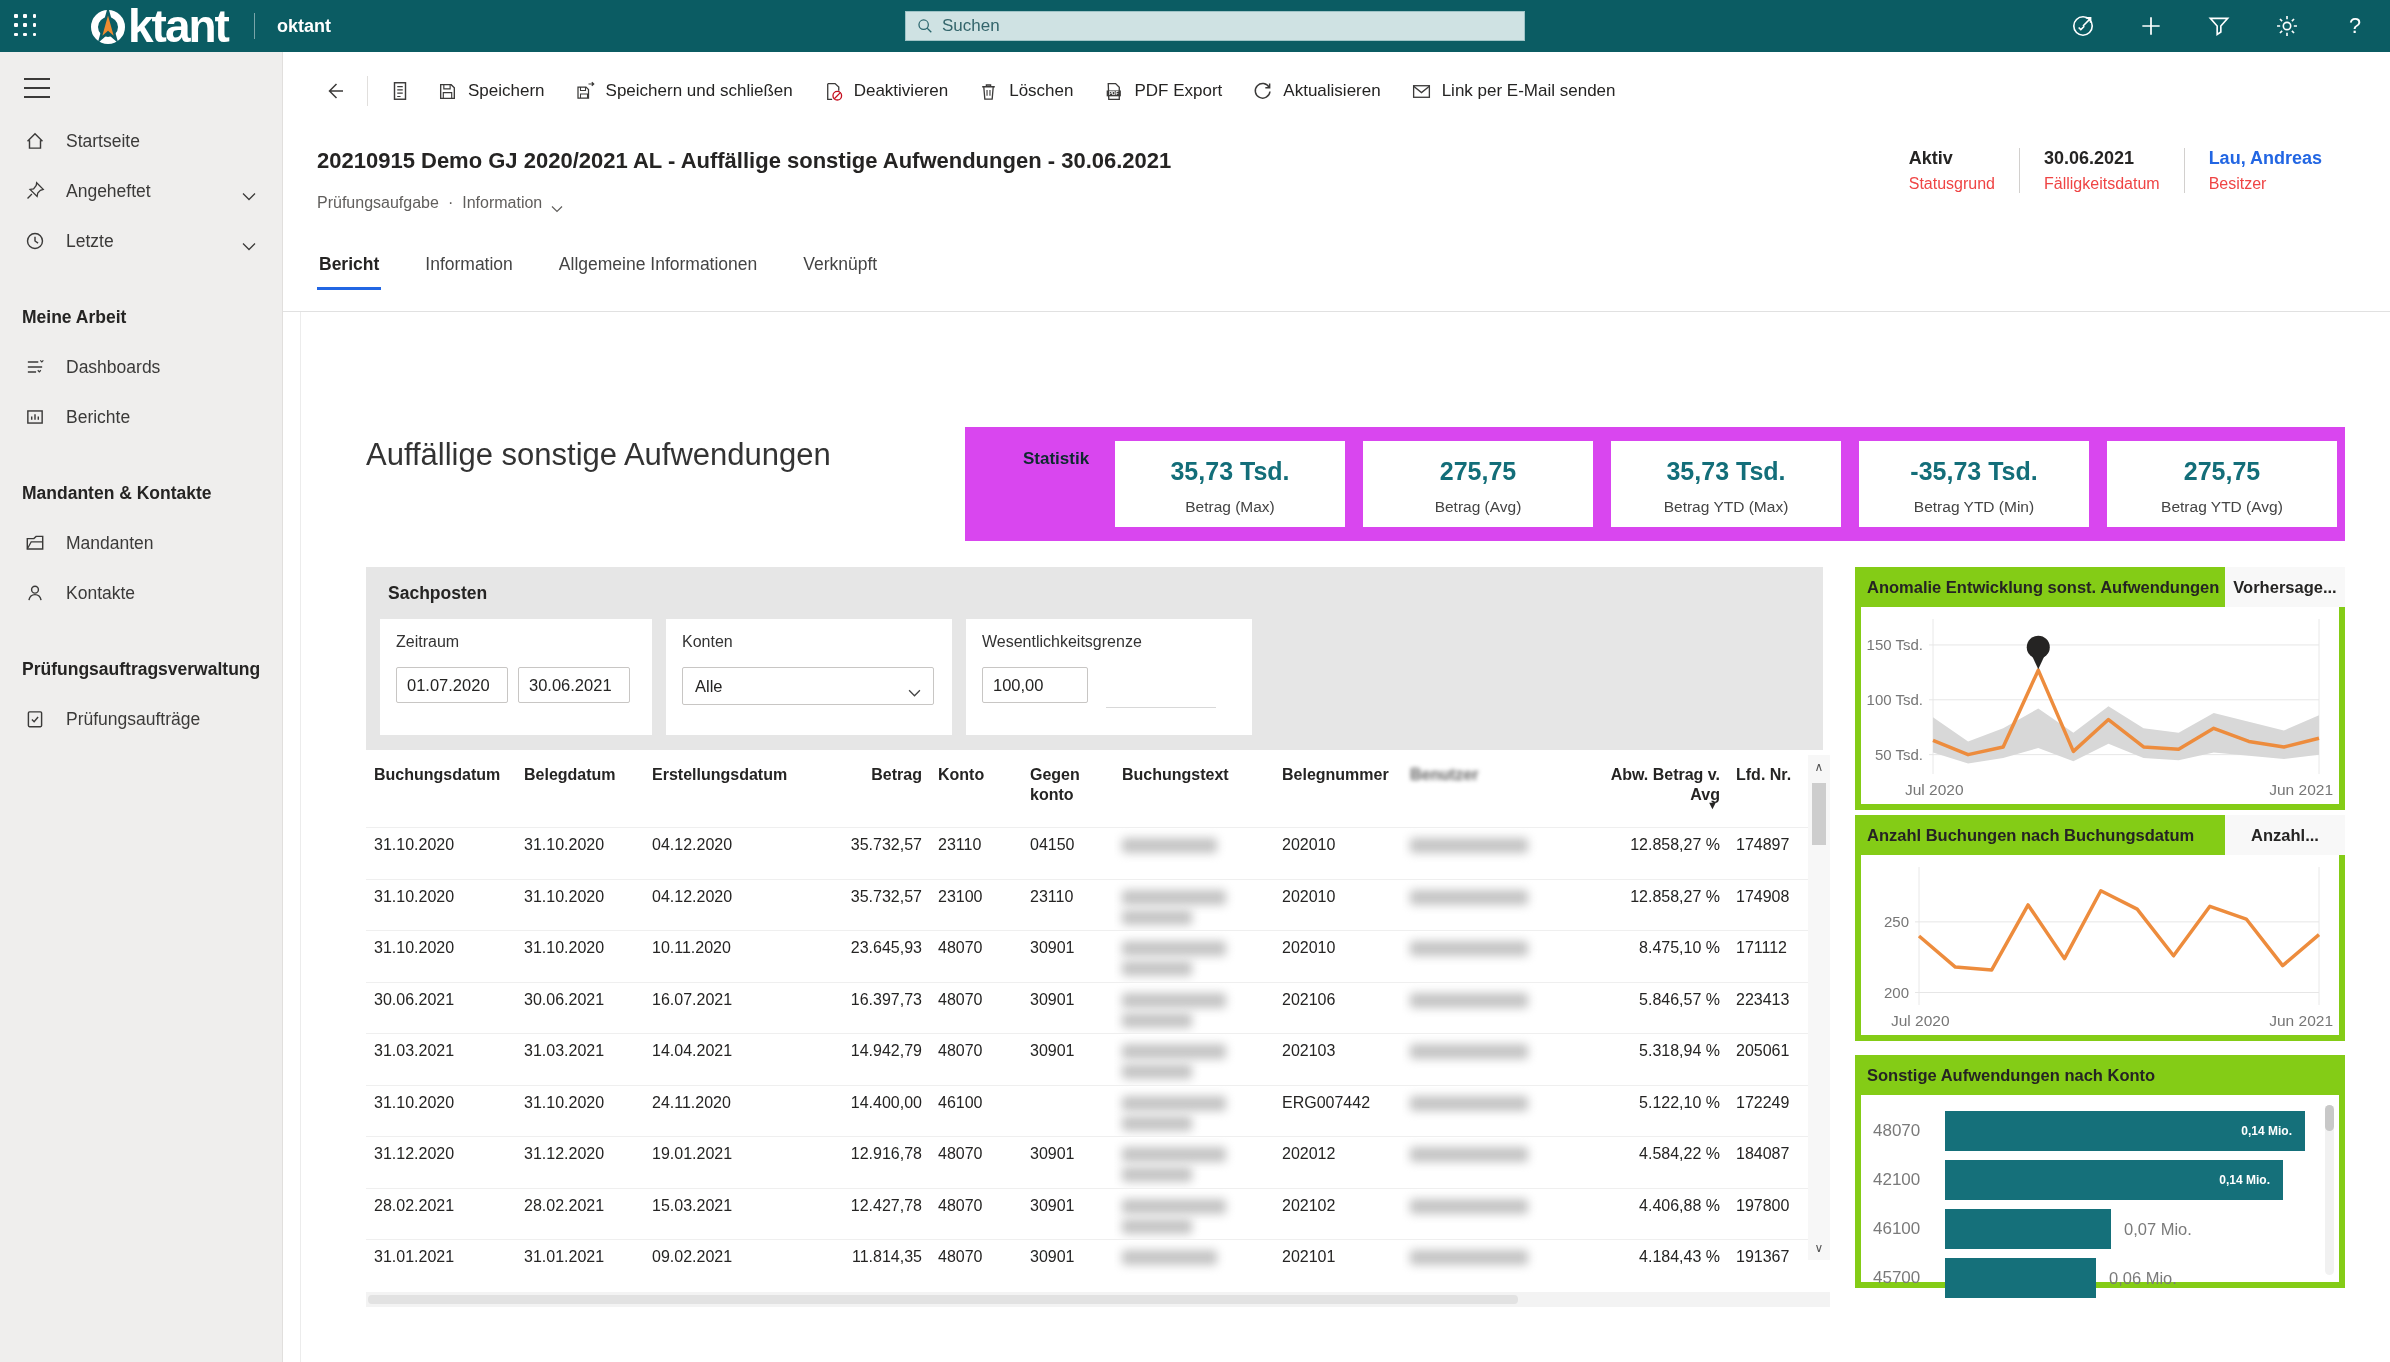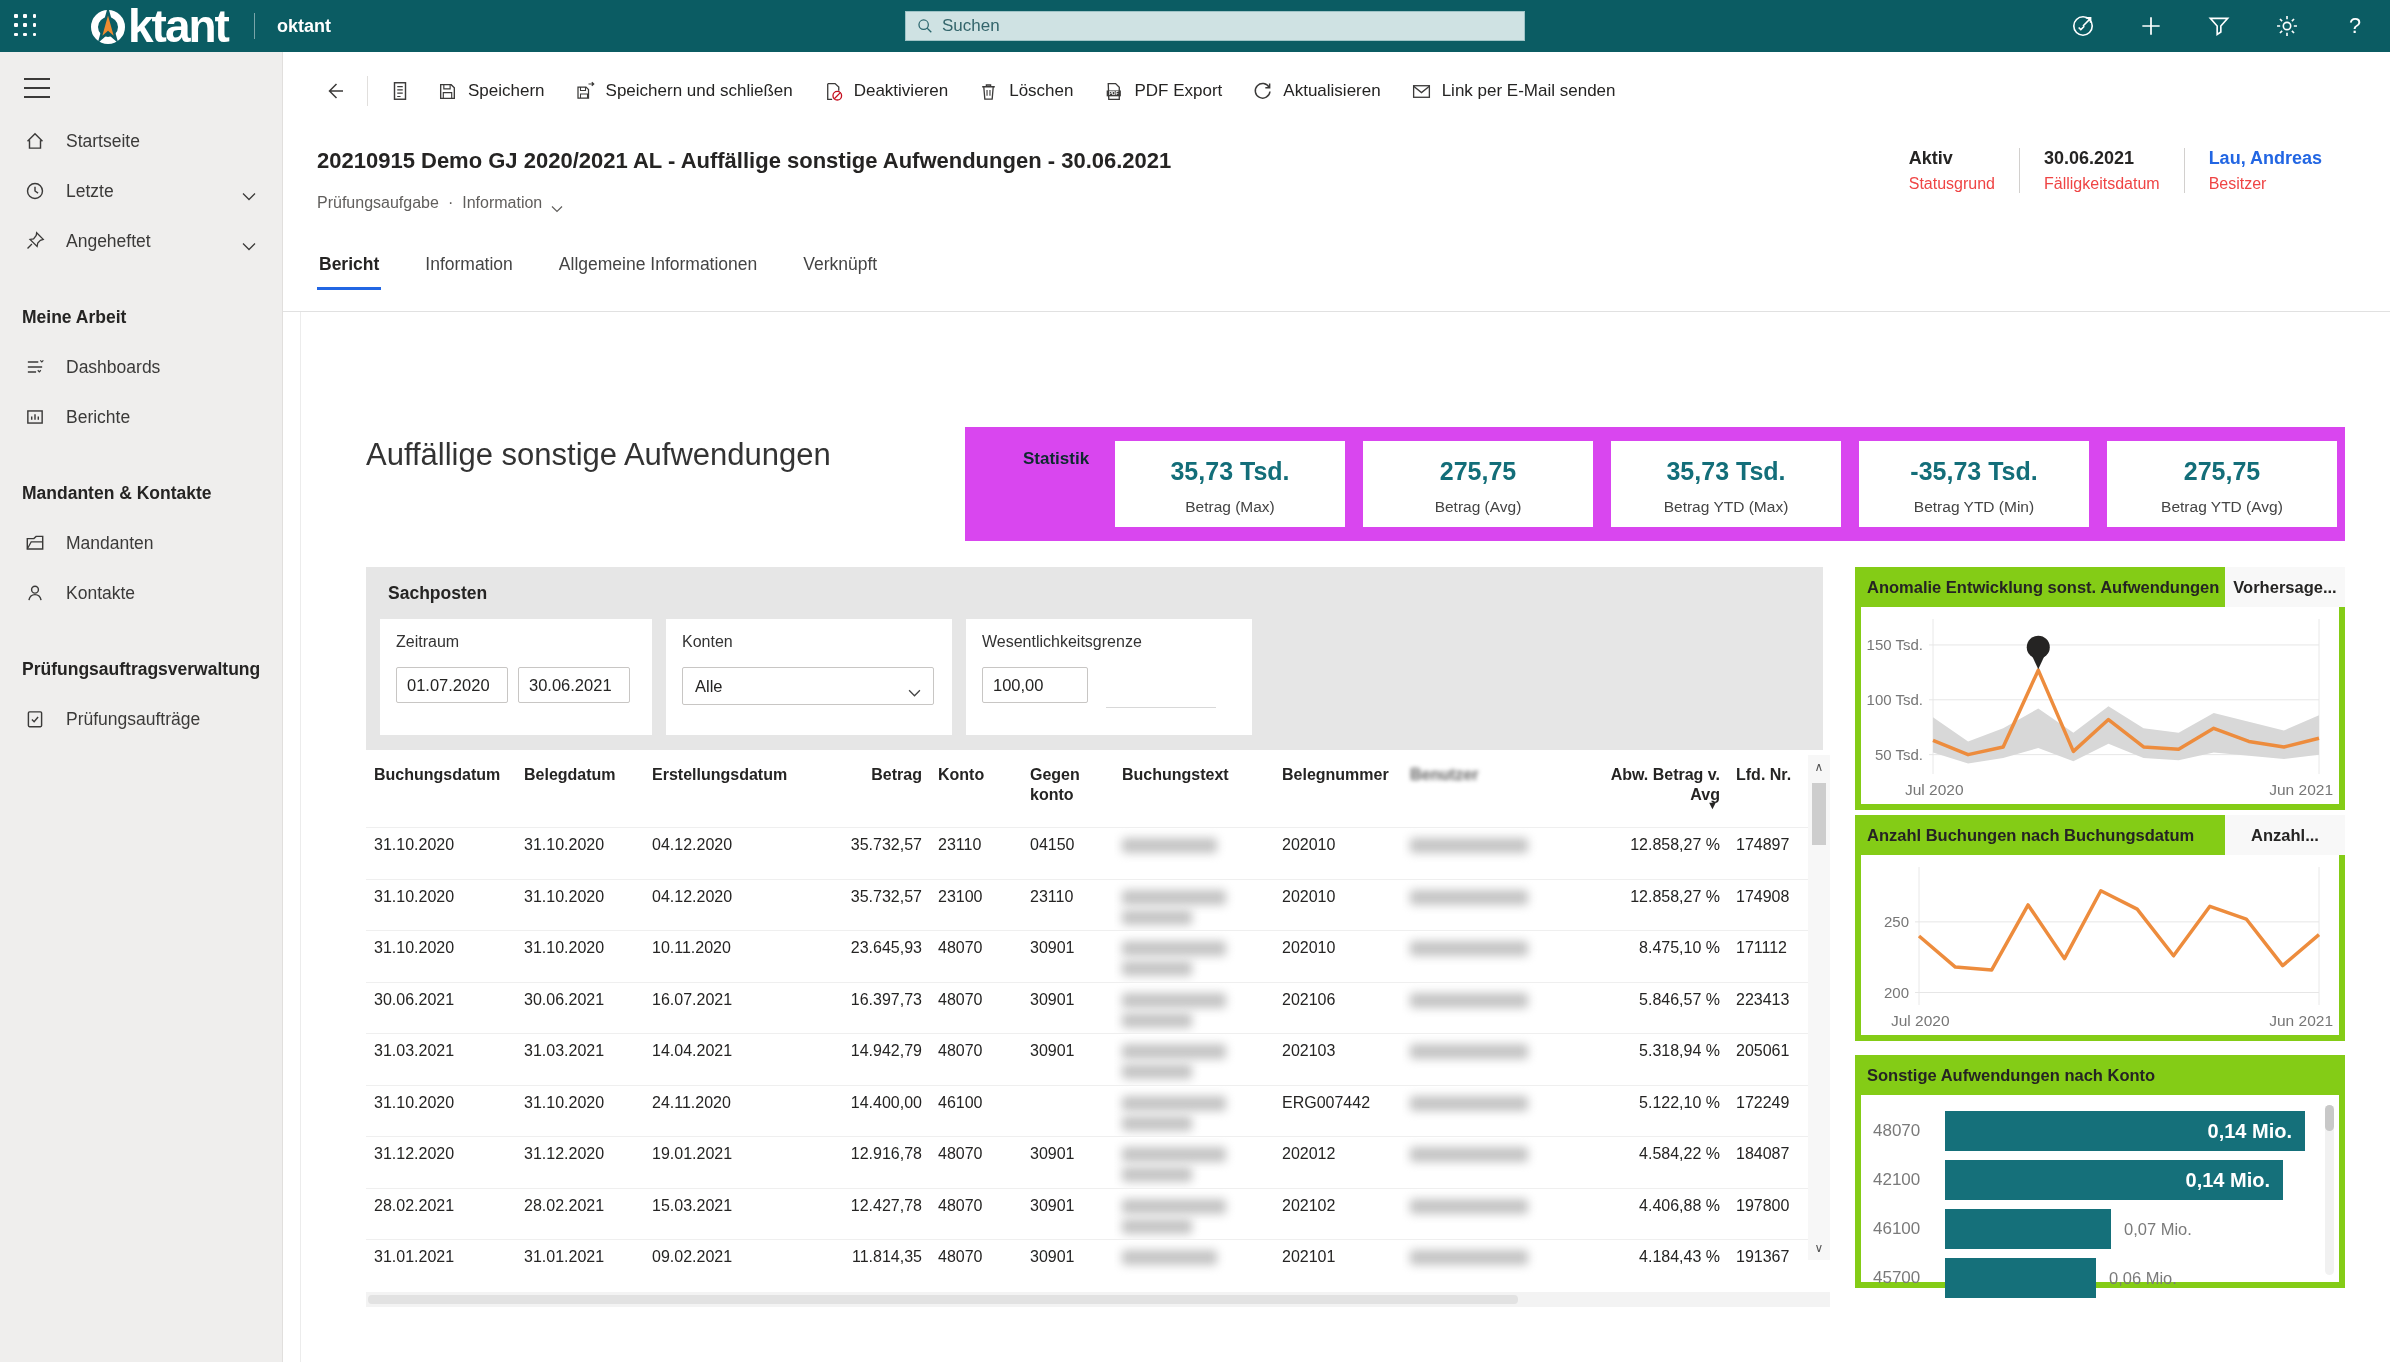--- a/index.html
+++ b/index.html
@@ -136,21 +136,21 @@
   .ptab.alt { width:120px; background:#F8F8F8; justify-content:center; }
   .panel-body { position:absolute; left:6px; right:6px; top:40px; bottom:6px; background:#fff; }
   .panel-body svg { display:block; }
   .tick-label { font-size:15px; fill:#767676; }
   .axis-label { font-size:15.5px; fill:#767676; }
   .bar-row { display:flex; align-items:center; height:40px; margin-bottom:9px; }
   .bar-cat { width:84px; padding-left:12px; font-size:17px; color:#7A7A7A; flex:0 0 auto; }
   .bar-track { position:relative; height:40px; flex:1; }
   .bar-fill { position:absolute; left:0; top:0; height:40px; }
   .bar-val-in { position:absolute; top:0; height:40px; line-height:40px; color:#fff; font-weight:bold;
-    font-size:20px; text-align:right; padding-right:13px; }
+    font-size:12px; text-align:right; padding-right:13px; }
   .bar-val-out { position:absolute; top:0; height:40px; line-height:40px; color:#7A7A7A; font-size:16.5px; }
   .mini-scroll { position:absolute; right:5px; top:10px; width:9px; height:170px; background:#F1F1F1; border-radius:5px; }
   .mini-scroll .thumb { position:absolute; left:0; top:0; width:9px; height:26px; background:#C8C8C8; border-radius:5px; }
 </style>
 </head>
 <body>
 
 <div id="app">
 
   <div id="topbar">
@@ -213,34 +213,34 @@
       </div>
     <div id="side-list">
         <div class="side-item">
           <span class="icon"><svg viewBox="0 0 20 20">
               <path d="M3.2 10.2 10 3.5l6.8 6.7M5 9.3v7.2h10V9.3" fill="none" stroke="currentColor" stroke-width="1.3"></path>
             </svg></span>
           <span class="lbl">Startseite</span>
         </div>
         <div class="side-item">
           <span class="icon"><svg viewBox="0 0 20 20">
+              <path d="m11.5 2.5 6 6-2.6.9-2.4 2.4-.6 3.2-6.4-6.4 3.2-.6L11.1 5z" fill="none" stroke="currentColor" stroke-width="1.2"></path>
+              <path d="M7.2 12.8l-4 4" stroke="currentColor" stroke-width="1.2"></path>
+            </svg></span>
+          <span class="lbl">Angeheftet</span>
+          <span class="chev"><svg viewBox="0 0 14 9">
+              <path d="m1 1.5 6 6 6-6" fill="none" stroke="currentColor" stroke-width="1.3"></path>
+            </svg></span>
+        </div>
+        <div class="side-item">
+          <span class="icon"><svg viewBox="0 0 20 20">
               <circle cx="10" cy="10" r="6.8" fill="none" stroke="currentColor" stroke-width="1.3"></circle>
               <path d="M10 6.2V10l2.8 2" fill="none" stroke="currentColor" stroke-width="1.3"></path>
             </svg></span>
           <span class="lbl">Letzte</span>
-          <span class="chev"><svg viewBox="0 0 14 9">
-              <path d="m1 1.5 6 6 6-6" fill="none" stroke="currentColor" stroke-width="1.3"></path>
-            </svg></span>
-        </div>
-        <div class="side-item">
-          <span class="icon"><svg viewBox="0 0 20 20">
-              <path d="m11.5 2.5 6 6-2.6.9-2.4 2.4-.6 3.2-6.4-6.4 3.2-.6L11.1 5z" fill="none" stroke="currentColor" stroke-width="1.2"></path>
-              <path d="M7.2 12.8l-4 4" stroke="currentColor" stroke-width="1.2"></path>
-            </svg></span>
-          <span class="lbl">Angeheftet</span>
           <span class="chev"><svg viewBox="0 0 14 9">
               <path d="m1 1.5 6 6 6-6" fill="none" stroke="currentColor" stroke-width="1.3"></path>
             </svg></span>
         </div>
         <div class="side-header">Meine Arbeit</div>
         <div class="side-item">
           <span class="icon"><svg viewBox="0 0 20 20">
               <path d="M3.5 5.5h9.5M3.5 10h13M3.5 14.5h7.5" stroke="currentColor" stroke-width="1.3"></path>
               <path d="m14.8 4 1.4 1.4L17.6 4M12.5 13l1.4 1.4L15.3 13" fill="none" stroke="currentColor" stroke-width="1.1"></path>
             </svg></span>

